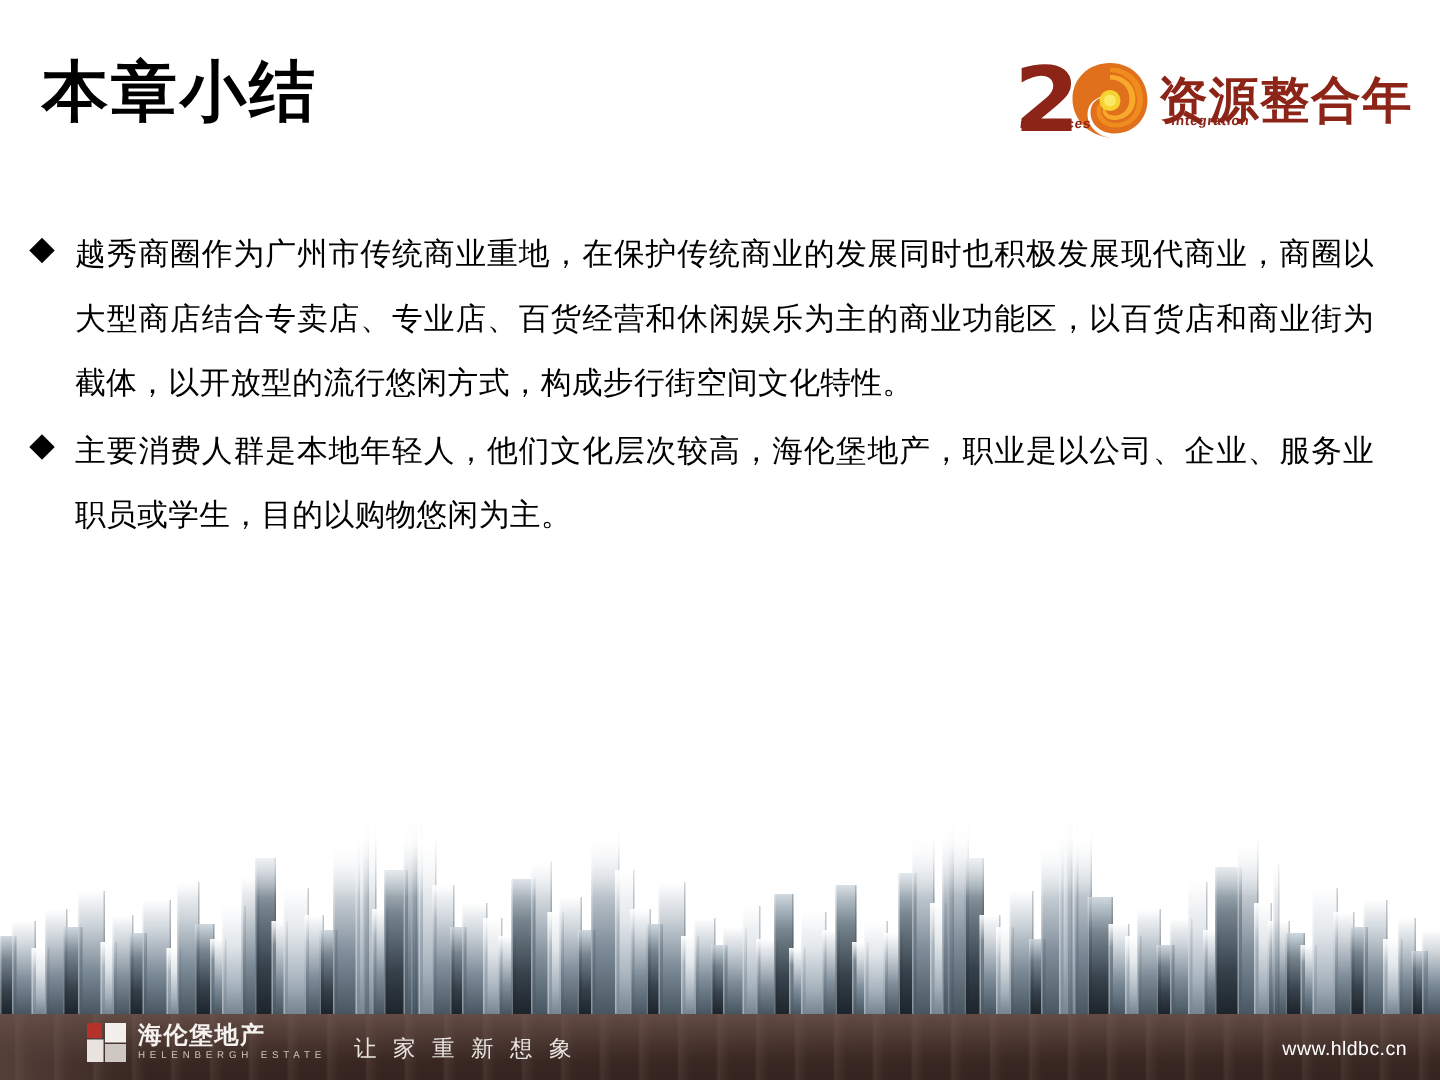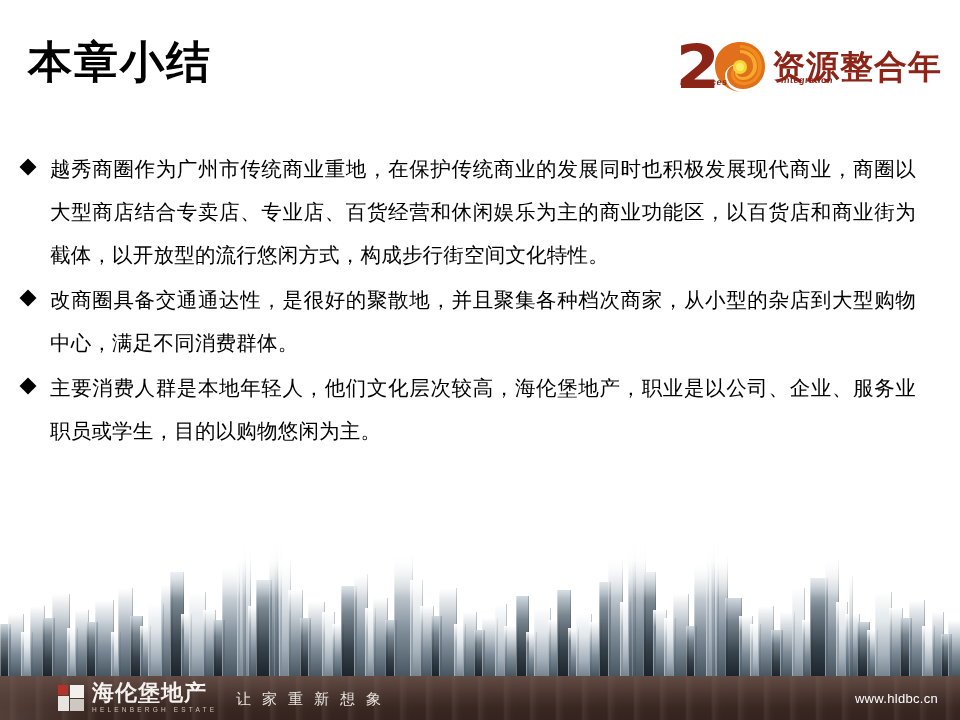--- a/index.html
+++ b/index.html
@@ -240,21 +240,21 @@
     background: #f2efec;
   }
   .bm-w3 {
     position: absolute;
     left: 12px; top: 14px;
     width: 14px; height: 12px;
     background: #cfc8c2;
   }
   .brand-text { line-height: 1; }
   .brand-cn {
-    font-size: 22px;
+    font-size: 16px;
     font-weight: bold;
     color: #f4f1ee;
     letter-spacing: 1px;
     font-family: "DejaVu Sans", sans-serif;
   }
   .brand-en {
     font-size: 6.5px;
     color: #cdc2bb;
     letter-spacing: 3.2px;
     margin-top: 3px;
@@ -310,24 +310,20 @@
       <span class="lg-word-res">resources</span>
       <span class="lg-word-int">integration</span>
     </div>
     <span class="lg-cn">资源整合年</span>
   </div>
 
   <div class="body">
     <div class="bullet">
       <span class="dot"></span>
       <span>越秀商圈作为广州市传统商业重地，在保护传统商业的发展同时也积极发展现代商业，商圈以大型商店结合专卖店、专业店、百货经营和休闲娱乐为主的商业功能区，以百货店和商业街为截体，以开放型的流行悠闲方式，构成步行街空间文化特性。</span>
-    </div>
-    <div class="bullet">
-      <span class="dot"></span>
-      <span>改商圈具备交通通达性，是很好的聚散地，并且聚集各种档次商家，从小型的杂店到大型购物中心，满足不同消费群体。</span>
     </div>
     <div class="bullet">
       <span class="dot"></span>
       <span>主要消费人群是本地年轻人，他们文化层次较高，海伦堡地产，职业是以公司、企业、服务业职员或学生，目的以购物悠闲为主。</span>
     </div>
   </div>
 
   <div class="skyline">
     <div id="sky-gen">
         <div class="sky-b dark" style="left:0px;width:9px;height:52px"></div>

